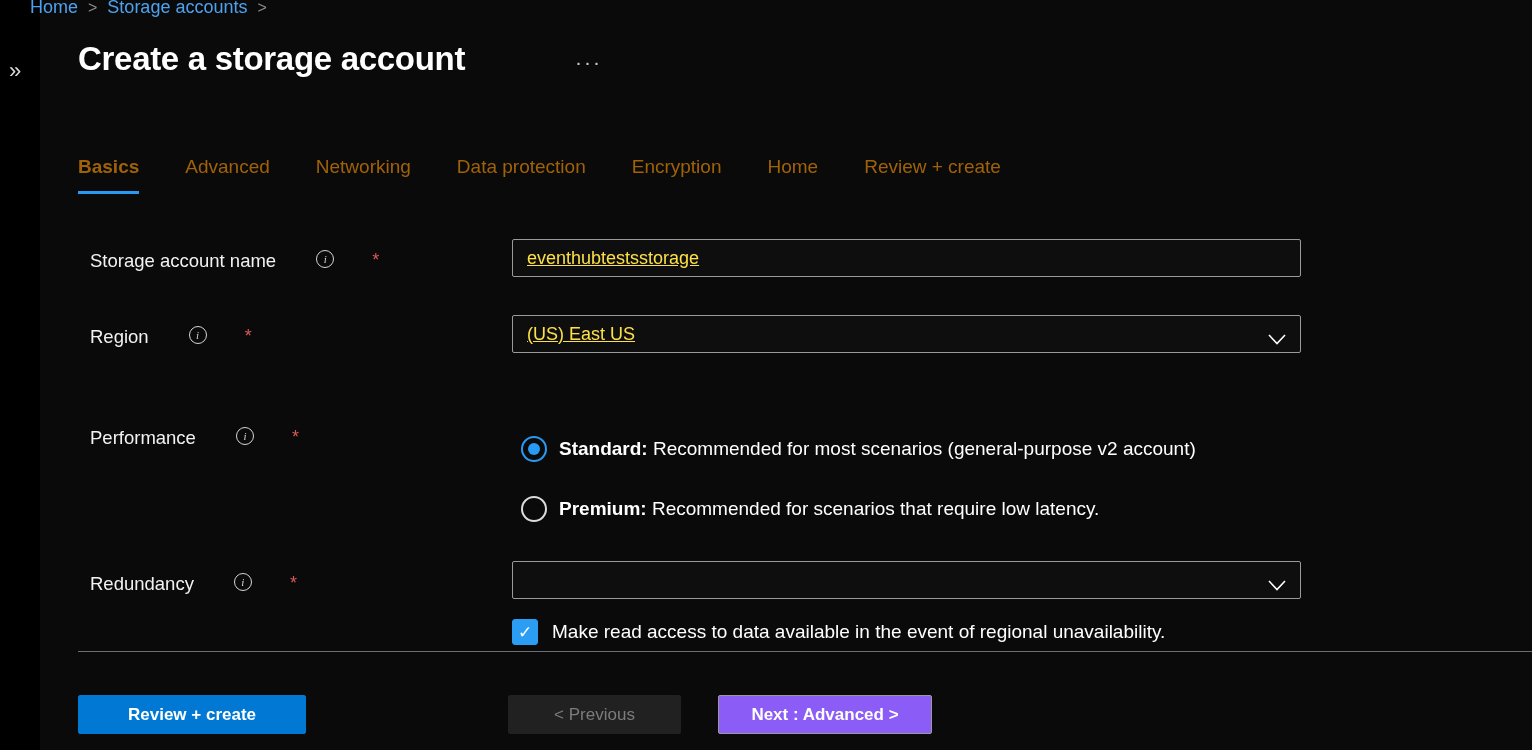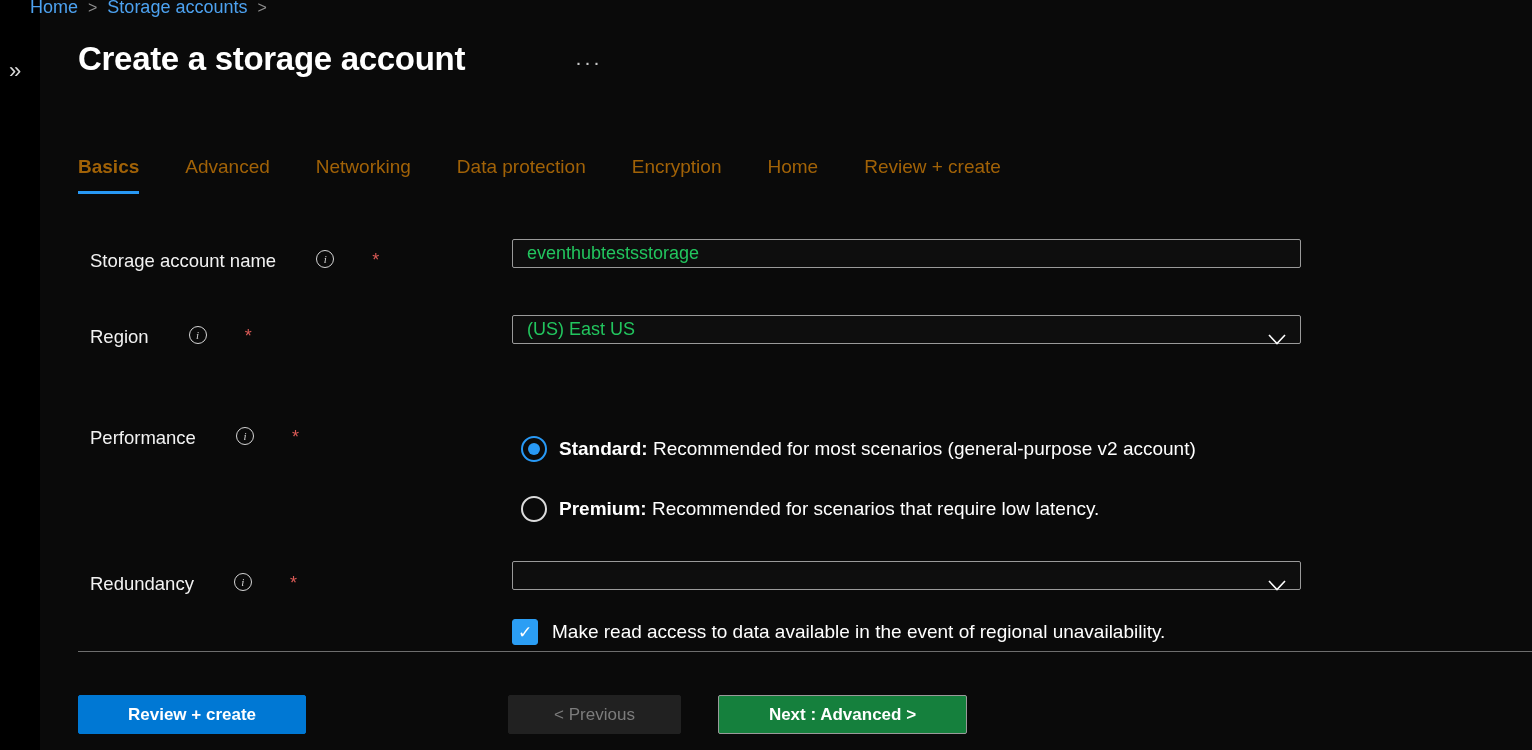--- a/index.html
+++ b/index.html
@@ -69,23 +69,23 @@
     width: 18px; height: 18px; margin-left: 12px;
     border: 1.4px solid #d6d6d6; border-radius: 50%;
     display: inline-flex; align-items: center; justify-content: center;
     font-size: 11px; font-style: italic; font-family: "Liberation Serif", serif;
     color: #d6d6d6; cursor: pointer; flex: none;
   }
   .required-star { color: #d95a56; margin-left: 10px; font-size: 18px; }
 
   
   .text-input, .dropdown {
-    position: absolute; left: 512px; width: 789px; height: 29px;
+    position: absolute; left: 512px; width: 789px; height: 38px;
     background: #0e0e0e; border: 1px solid #9a9a9a; border-radius: 2px;
-    color: #22c55e; font-size: 18px;
+    color: #fde047; font-size: 18px; text-decoration: underline;
   }
   .text-input {
     padding: 0 14px; font-family: "Liberation Sans", "DejaVu Sans", sans-serif;
     outline: none;
   }
   .dropdown {
     display: flex; align-items: center; padding: 0 14px; cursor: pointer;
   }
   .dropdown .chevron { position: absolute; right: 14px; top: 13px; }
 
@@ -134,21 +134,21 @@
   }
   .btn-primary {
     left: 78px; width: 228px; background: #0078d4; color: #ffffff; font-weight: 700;
     border: 1px solid #0078d4;
   }
   .btn-disabled {
     left: 508px; width: 173px; background: #212121; color: #7c7c7c;
     border: 1px solid #212121; cursor: default;
   }
   .btn-secondary {
-    left: 718px; width: 249px; background: #15803d; color: #ffffff; font-weight: 700;
+    left: 718px; width: 214px; background: #8b5cf6; color: #ffffff; font-weight: 700;
     border: 1px solid #9a9a9a;
   }
 </style>
 </head>
 <body>
 
 <div class="screen">
 
   <div class="left-rail"></div>
   <div class="content-bg"></div>

